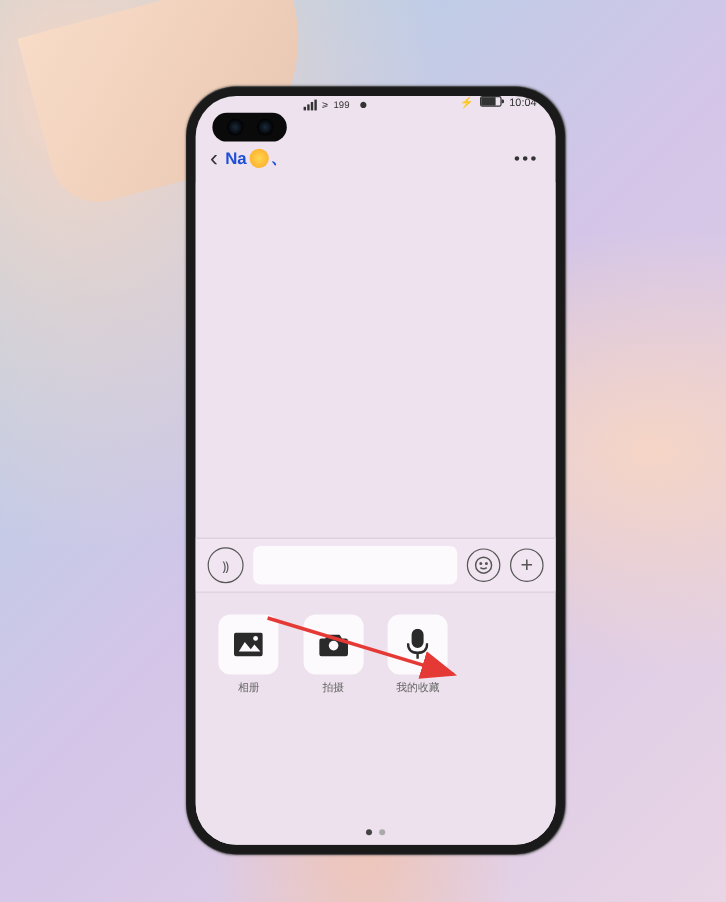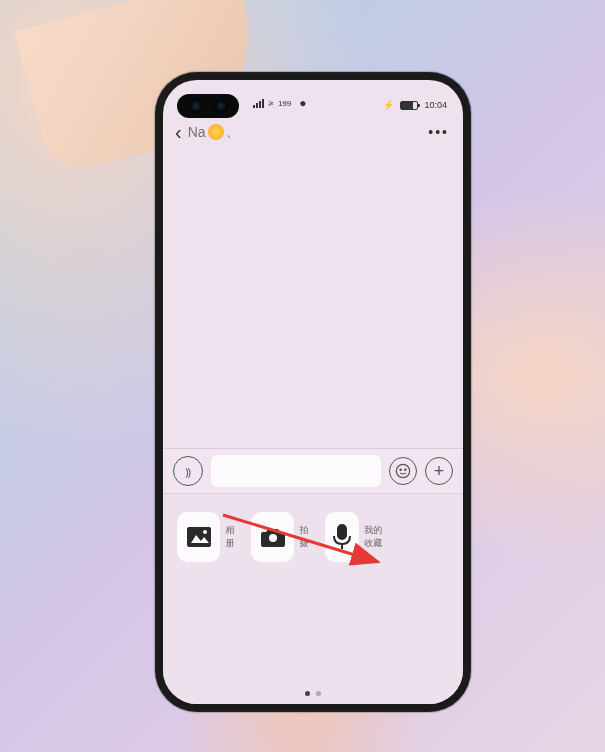--- a/index.html
+++ b/index.html
@@ -71,21 +71,21 @@
       height: 14px;
       background: radial-gradient(circle, #1a2a3a 0%, #000 70%);
       border-radius: 50%;
     }
     .status-bar {
       position: absolute;
       top: 0;
       width: 100%;
       height: 30px;
       display: flex;
-      align-items: flex-end;
+      align-items: flex-start;
       justify-content: flex-end;
       padding: 0 16px;
       gap: 6px;
       font-size: 9px;
       color: #333;
     }
     .status-left {
       position: absolute;
       left: 90px;
       display: flex;
@@ -102,24 +102,25 @@
       align-items: center;
       padding: 0 12px;
     }
     .back-arrow {
       font-size: 20px;
       color: #333;
       margin-right: 6px;
     }
     .chat-name {
       font-size: 14px;
-      color: #737373;
+      color: #1d4ed8;
       display: flex;
       align-items: center;
       gap: 2px;
+      font-weight: bold;
     }
     .emoji-face {
       display: inline-block;
       width: 16px;
       height: 16px;
       background: radial-gradient(circle, #ffd54f 0%, #ffa726 100%);
       border-radius: 50%;
       position: relative;
     }
     .more-dots {
@@ -196,21 +197,21 @@
       background: #ece1ec;
       padding: 18px 14px 10px;
     }
     .attach-grid {
       display: grid;
       grid-template-columns: repeat(4, 1fr);
       gap: 18px 10px;
     }
     .attach-item {
       display: flex;
-      flex-direction: row;
+      flex-direction: column;
       align-items: center;
       gap: 5px;
     }
     .attach-icon-box {
       width: 50px;
       height: 50px;
       background: #fdfafd;
       border-radius: 10px;
       display: flex;
       align-items: center;

